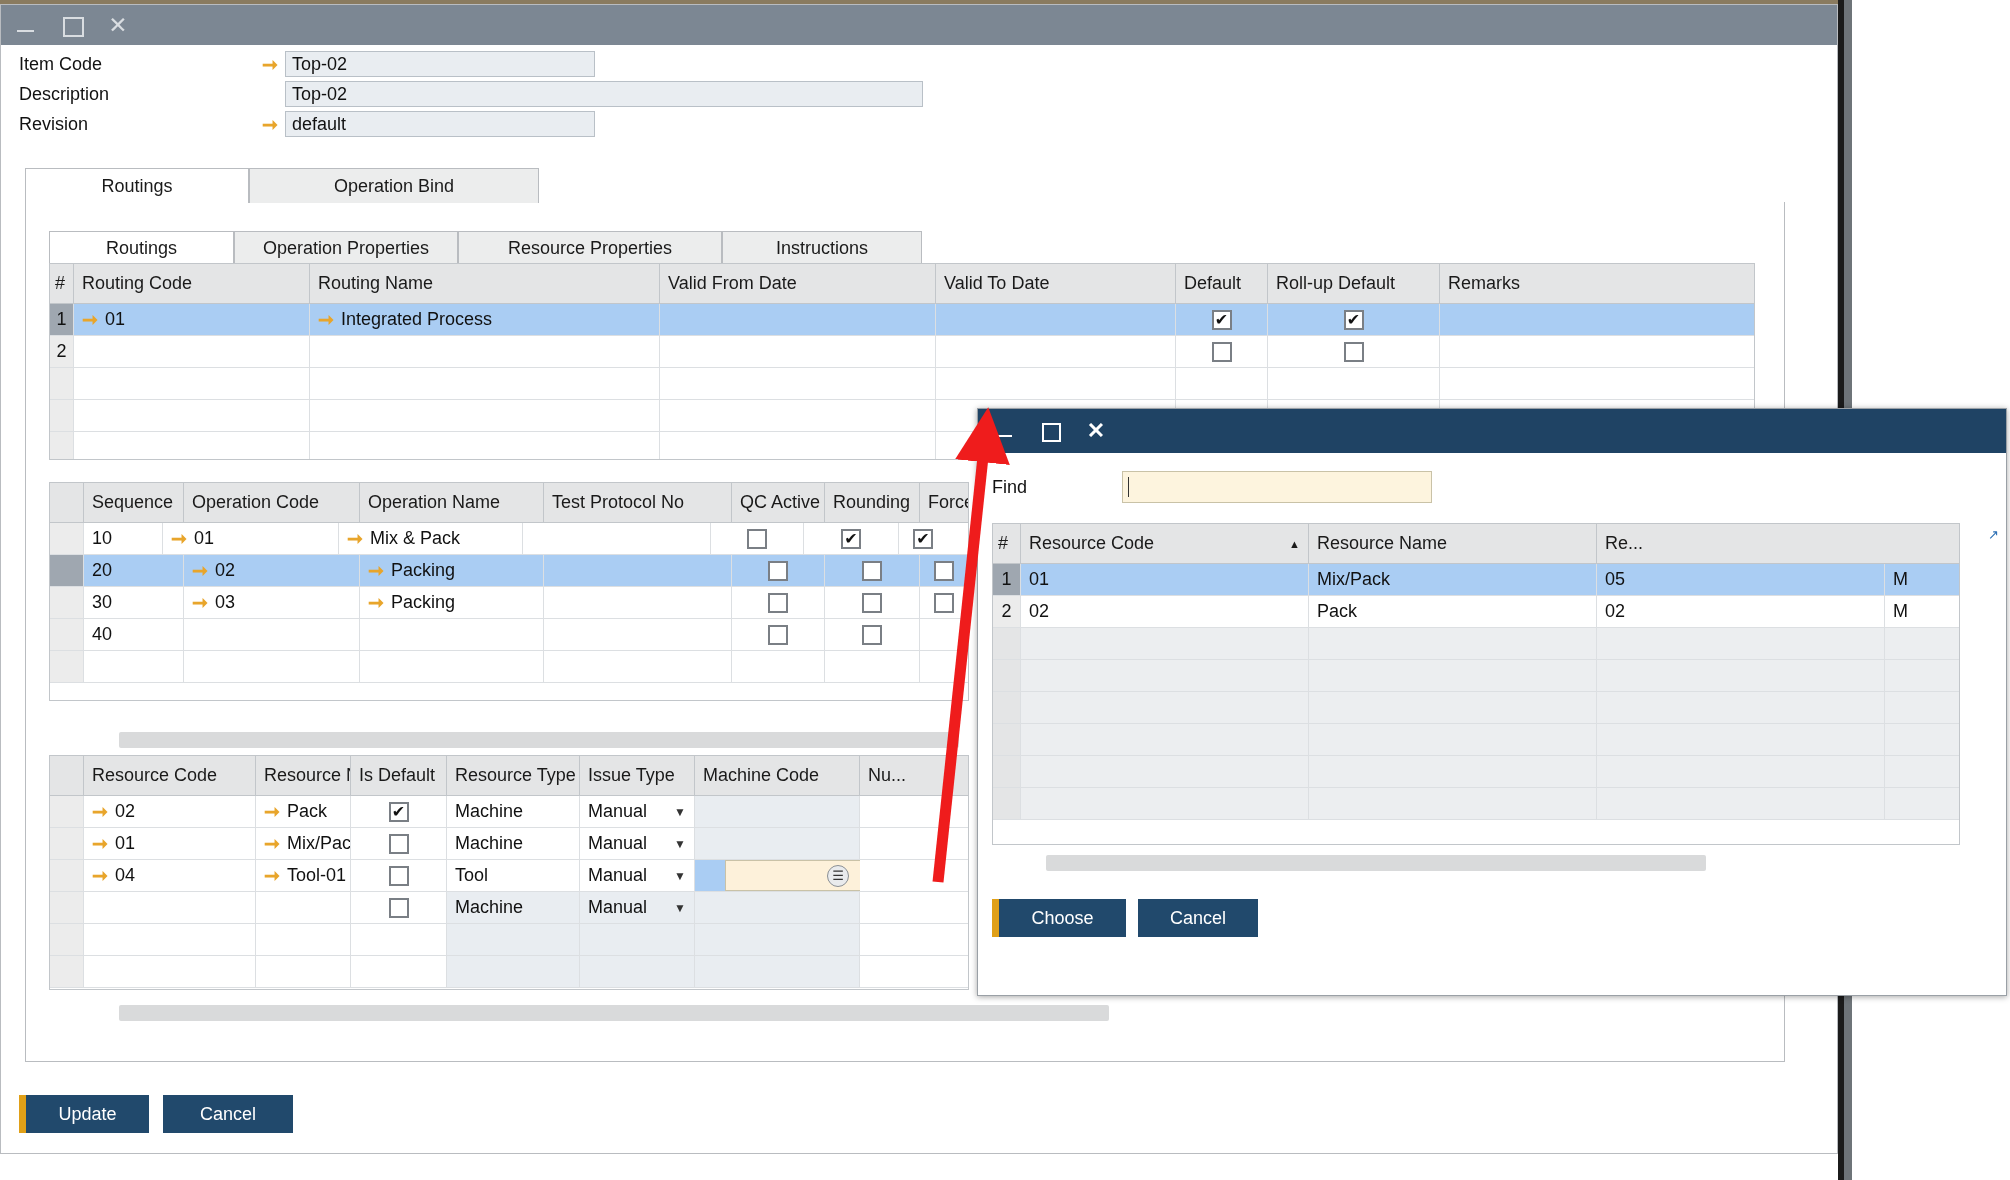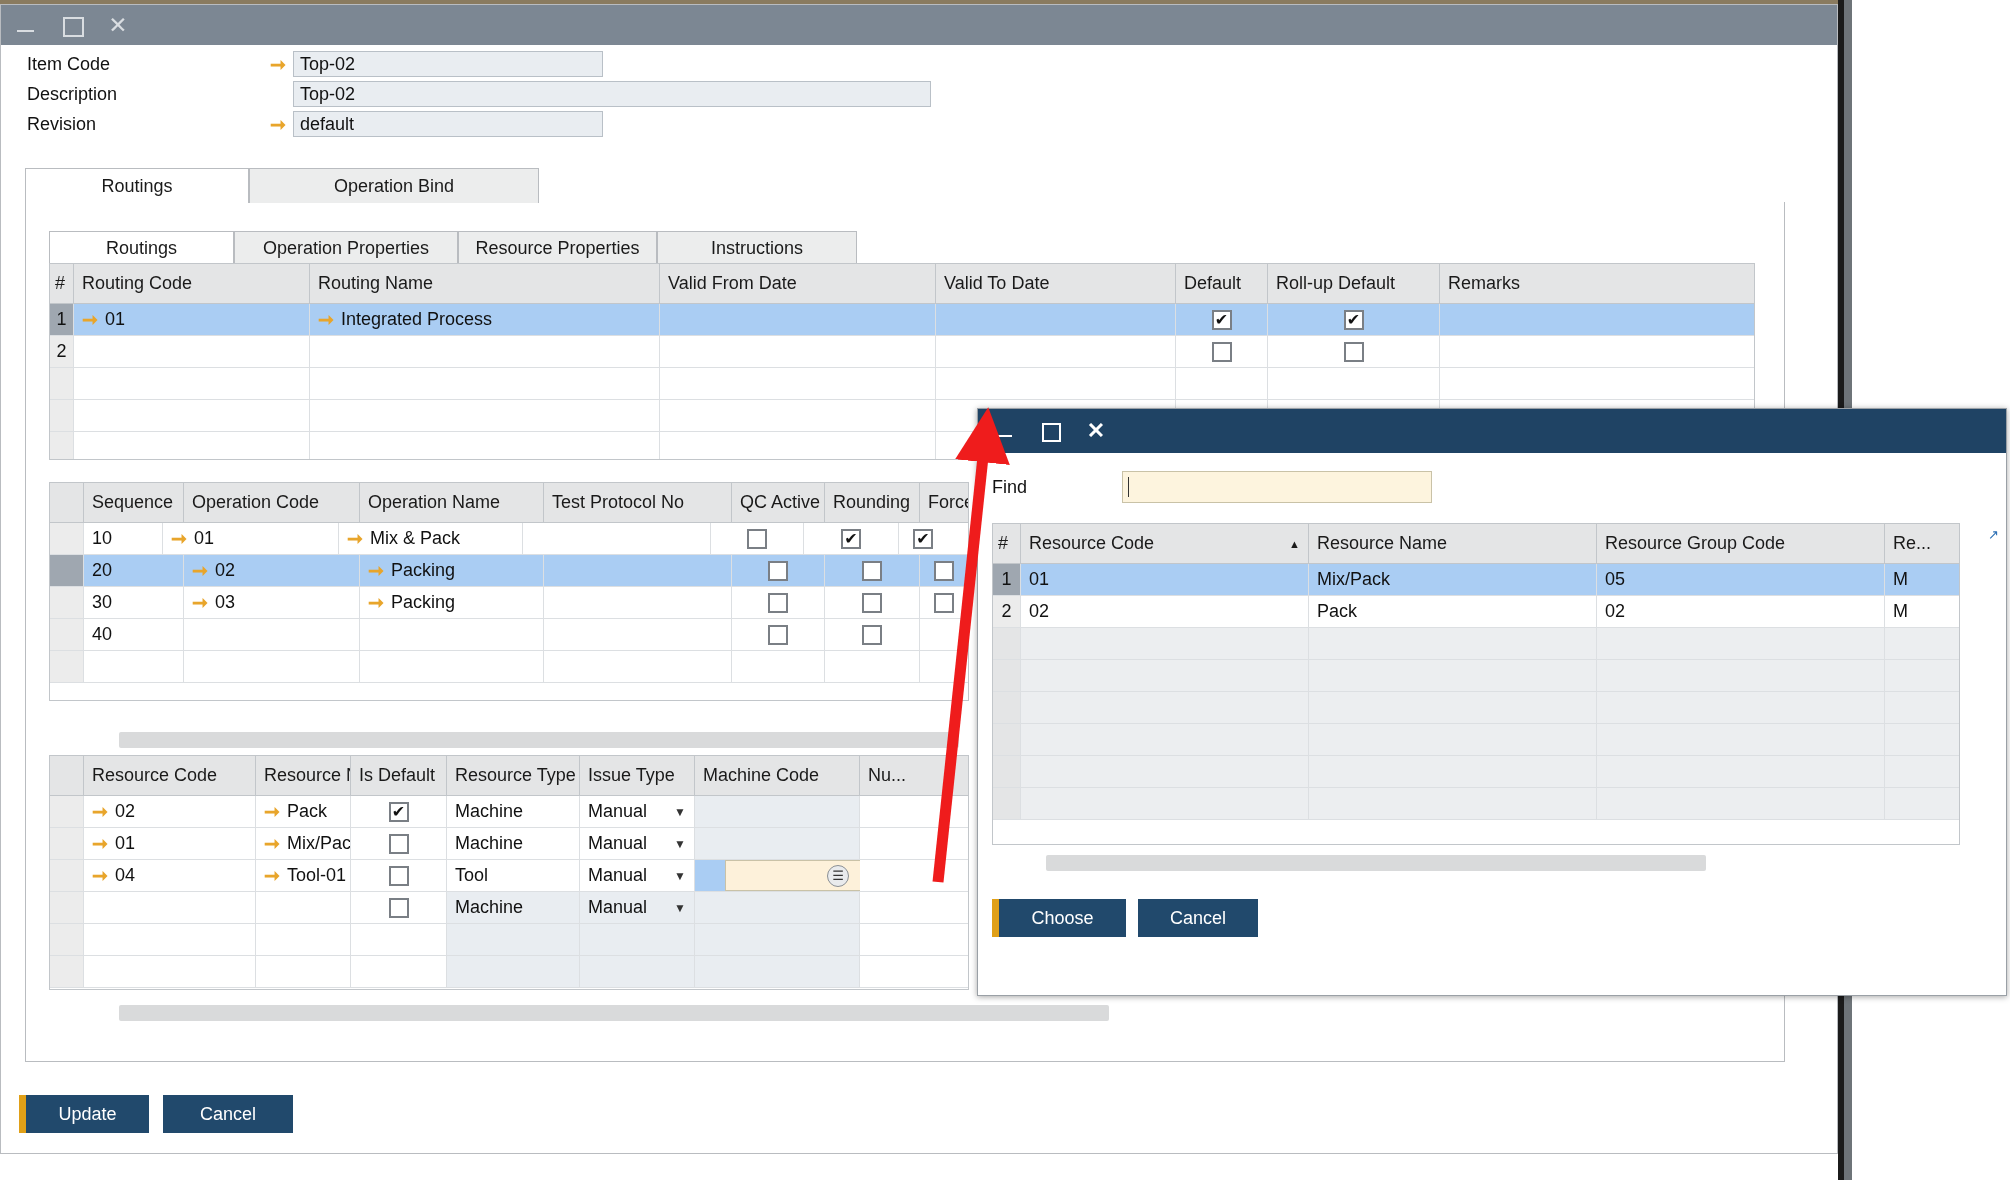--- a/index.html
+++ b/index.html
@@ -33,21 +33,21 @@
     font-size:17px;
   }
   #main-title { flex:1; letter-spacing:.2px; }
   .win-btns { display:flex; align-items:center; gap:24px; padding-right:14px; }
   .win-btn { width:22px; height:22px; position:relative; cursor:default; }
   .wb-min::after { content:""; position:absolute; left:2px; bottom:4px; width:17px; height:2px; background:#d9dde1; }
   .wb-max::after { content:""; position:absolute; left:2px; top:3px; width:17px; height:16px; border:2px solid #d9dde1; }
   .wb-close { color:#d9dde1; font-size:23px; line-height:22px; text-align:center; }
 
   
-  #form-head { position:absolute; left:12px; top:44px; width:100%; }
+  #form-head { position:absolute; left:4px; top:44px; width:100%; }
   .field-row { display:flex; align-items:center; height:30px; margin-left:14px; }
   .field-label { width:240px; font-size:18px; color:#111; }
   .arrow-ico { width:22px; text-align:center; color:#e8a52b; font-size:19px; font-weight:bold; margin-right:4px; line-height:1; }
   .field-box {
     height:26px; background:#e9edf1; border:1px solid #b9c0c7;
     display:flex; align-items:center; padding:0 6px; font-size:18px; color:#111;
   }
   #f-itemcode { width:310px; }
   #f-desc { width:638px; margin-left:26px; }
   #f-rev { width:310px; }
@@ -63,21 +63,21 @@
   .tab.active { background:#ffffff; }
   #otab-routings { width:224px; }
   #otab-opbind { width:290px; }
   #outer-panel { position:absolute; left:24px; top:197px; width:1760px; height:860px; background:#ffffff; border:1px solid #b9bcc0; border-top:none; }
 
   
   #inner-tabs { position:absolute; left:48px; top:226px; height:33px; }
   .itab { height:33px; font-size:18px; }
   #itab-routings { width:185px; }
   #itab-opprops { width:224px; }
-  #itab-resprops { width:199px;text-align:center; }
+  #itab-resprops { width:264px;text-align:center; }
   #itab-instr { width:200px; }
 
   
   .grid { position:absolute; border:1px solid #c2c6ca; background:#ffffff; overflow:hidden; }
   .grid-head { display:flex; background:#e4e5e6; border-bottom:1px solid #c2c6ca; height:40px; }
   .gh {
     display:flex; align-items:center; padding:0 8px; font-size:18px; color:#1a1a1a;
     border-right:1px solid #c2c6ca; white-space:nowrap; overflow:hidden;
   }
   .grow { display:flex; height:32px; border-bottom:1px solid #dcdfe2; background:#ffffff; }
@@ -566,21 +566,20 @@
   <div id="resize-grip">↗</div>
 
   <div class="grid" id="modal-grid">
     <div class="grid-head">
       <div class="gh" style="width:28px;padding:0 5px">#</div>
       <div class="gh" style="width:288px">
         <span>Resource Code</span>
         <span style="margin-left:auto;font-size:11px">▲</span>
       </div>
       <div class="gh" style="width:288px">Resource Name</div>
-      <div class="gh" style="width:288px">Resource Group Code</div>
       <div class="gh" style="width:74px;border-right:none">Re...</div>
     </div>
 
     <div class="grow sel">
       <div class="gc rownum" style="width:28px">1</div>
       <div class="gc" style="width:288px">01</div>
       <div class="gc" style="width:288px">Mix/Pack</div>
       <div class="gc" style="width:288px">05</div>
       <div class="gc" style="width:74px;border-right:none">M</div>
     </div>

